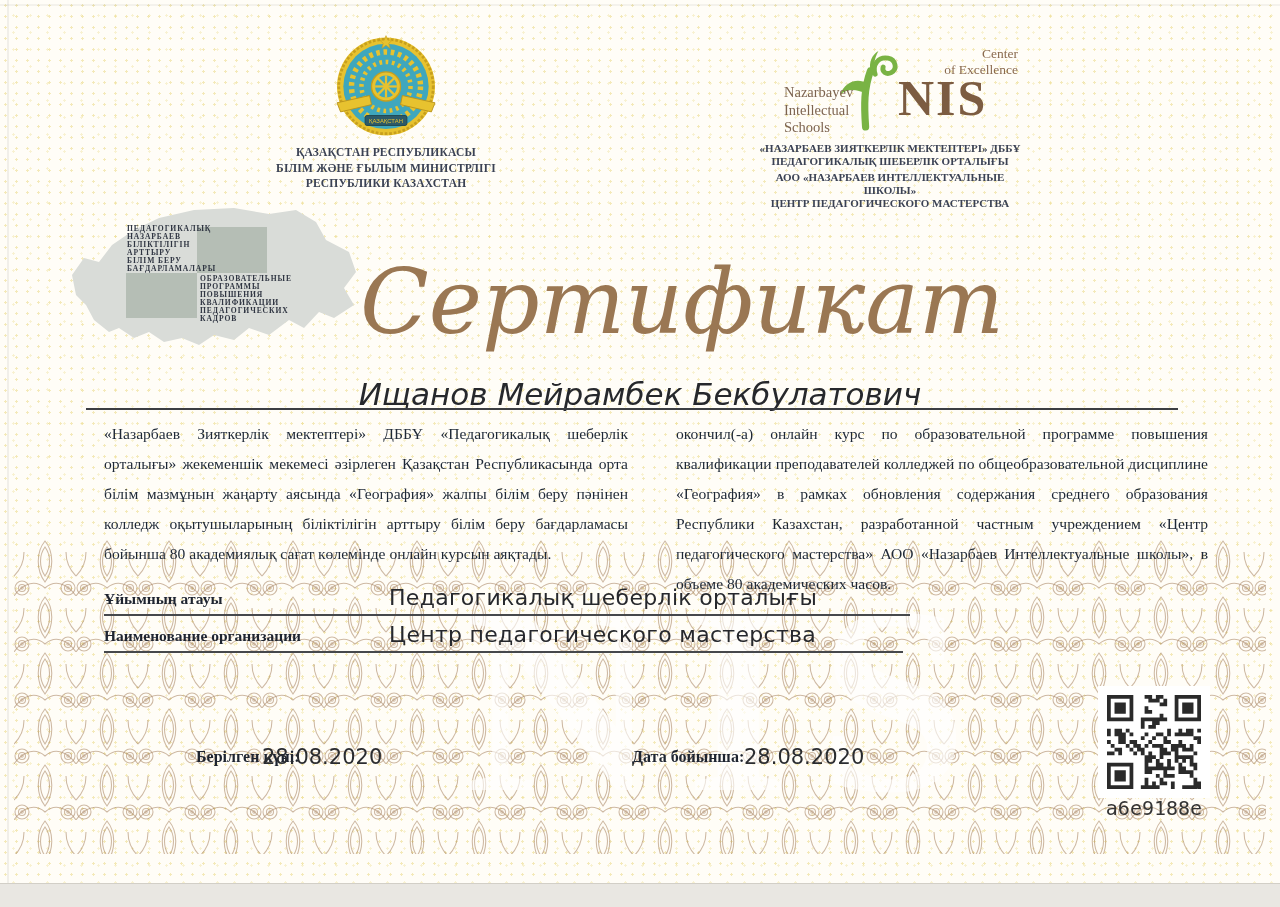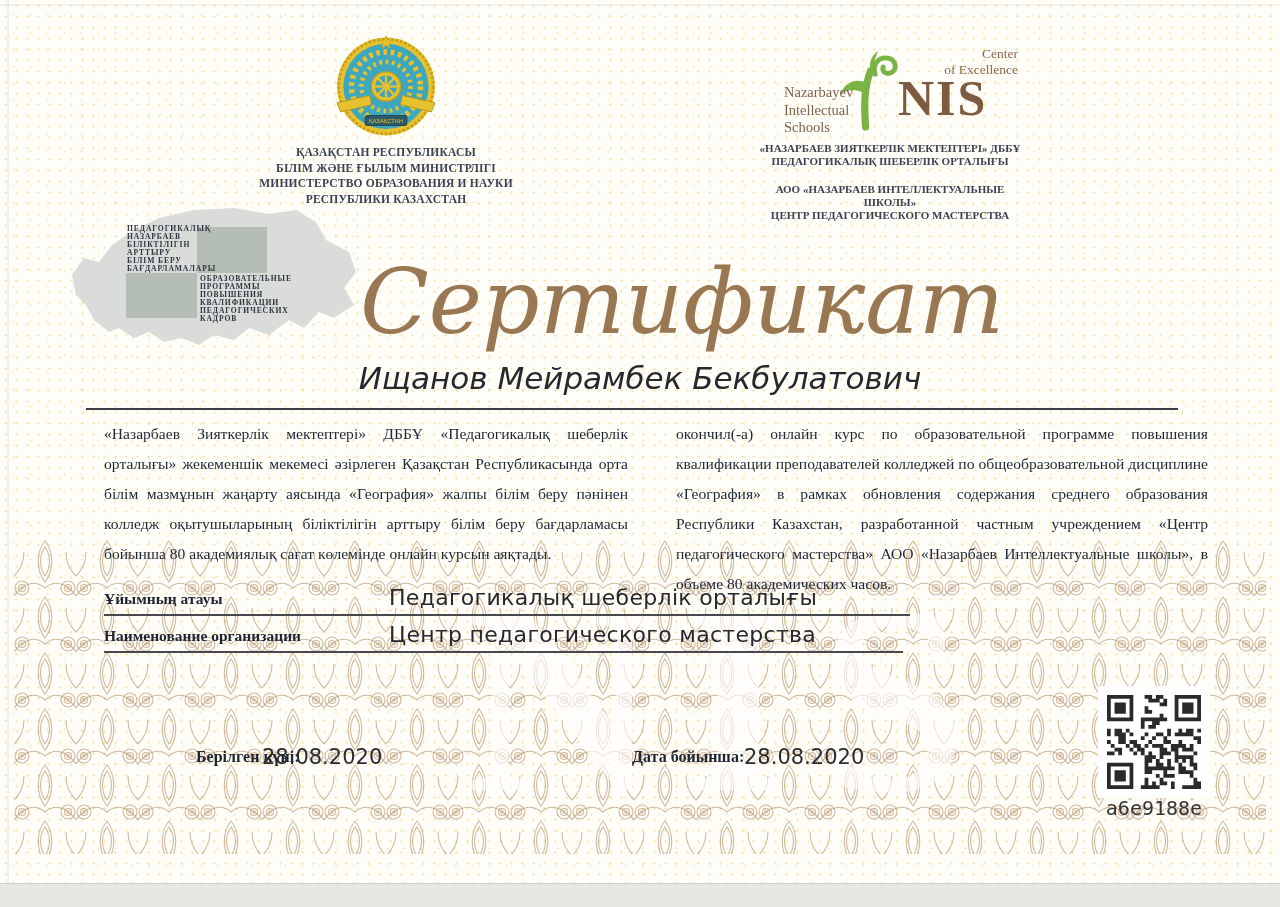--- a/index.html
+++ b/index.html
@@ -34,40 +34,40 @@
   .nis-tree { position:absolute; left:824px; top:42px; width:80px; height:90px; }
   .nis-name { position:absolute; left:784px; top:84px; width:110px;
     font-family:"Liberation Serif", serif; font-size:14.5px; line-height:17.5px; color:#7d6450; }
   .nis-center { position:absolute; left:902px; top:46px; width:116px; text-align:right;
     font-size:13.5px; line-height:16px; color:#8a6a4e; }
   .nis-acronym { position:absolute; left:898px; top:70px;
     font-family:"Liberation Serif", serif; font-weight:600; font-size:50px; line-height:56px;
     color:#7c5c41; letter-spacing:2px; }
   .nis-org { position:absolute; left:756px; top:142px; width:268px; text-align:center;
     font-weight:bold; font-size:11px; line-height:13px; color:#3b4254; }
-  .nis-org .gap { margin-top:15px;text-align:center; }
+  .nis-org .gap { margin-top:3px;text-align:center; }
 
   
   .map-badge { position:absolute; left:64px; top:200px; width:302px; height:158px; }
   .map-svg { position:absolute; left:0; top:0; width:302px; height:158px; }
   .sq { position:absolute; background:#b5beb5; }
   .sq.tr { left:133px; top:27px; width:70px; height:46px; }
   .sq.bl { left:62px;  top:73px; width:71px; height:45px; }
   .map-txt { position:absolute; font-weight:bold; font-size:7.6px; line-height:7.9px;
     letter-spacing:.9px; color:#2f3542; }
   .map-txt.kk { left:63px; top:25px; width:70px; }
   .map-txt.ru { left:136px; top:75px; width:68px; }
 
   .cert-title {
     position:absolute; left:360px; top:246px; width:540px; text-align:center;
     font-family:"DejaVu Serif", serif; font-style:italic; font-weight:normal;
     font-size:90px; line-height:112px; color:#9a7753;
   }
   .recipient {
-    position:absolute; left:120px; top:360px; width:1040px; text-align:center;
+    position:absolute; left:120px; top:376px; width:1040px; text-align:center;
     font-family:"DejaVu Sans", sans-serif; font-style:italic;
     font-size:31px; line-height:36px; color:#26282c;
   }
   .name-line { position:absolute; left:86px; top:408px; width:1092px; height:2px; background:#3c3e42; }
 
   .body-col {
     position:absolute; top:419px; text-align:justify;
     font-weight:normal; font-size:15.6px; line-height:30px; color:#1e2836;
   }
   .body-col.kk { left:104px; width:524px; }
@@ -134,21 +134,20 @@
     <polygon points="60,4 62,9 67,9 63,12.5 64.5,18 60,14.5 55.5,18 57,12.5 53,9 58,9" fill="#e7c22f" stroke="#c79f1d" stroke-width=".7"></polygon>
     <path d="M6,78 L42,70 L44,80 L10,88 Z" fill="#e7c22f" stroke="#b8921a" stroke-width="1"></path>
     <path d="M114,78 L78,70 L76,80 L110,88 Z" fill="#e7c22f" stroke="#b8921a" stroke-width="1"></path>
     <rect x="37" y="92" width="46" height="11" rx="2" fill="#2d5a68" stroke="#1f4550"></rect>
     <text x="60" y="100.5" text-anchor="middle" font-family="Liberation Sans, sans-serif" font-size="6.5" fill="#e7c22f">ҚАЗАҚСТАН</text>
   </svg>
 
   <div class="ministry">
     <div>ҚАЗАҚСТАН РЕСПУБЛИКАСЫ</div>
     <div>БІЛІМ ЖӘНЕ ҒЫЛЫМ МИНИСТРЛІГІ</div>
-    <div>МИНИСТЕРСТВО ОБРАЗОВАНИЯ И НАУКИ</div>
     <div>РЕСПУБЛИКИ КАЗАХСТАН</div>
   </div>
 
   <svg class="nis-tree" viewBox="0 0 100 100">
     <path d="M52,100 C50,72 50,52 58,30" fill="none" stroke="#79b344" stroke-width="9" stroke-linecap="round"></path>
     <path d="M52,58 C40,52 28,52 20,60 C26,42 44,38 54,46 Z" fill="#79b344"></path>
     <path d="M58,30 C56,18 60,10 68,5 C62,16 62,24 64,30 Z" fill="#79b344"></path>
     <path d="M64,34 C60,22 68,12 80,14 C90,16 92,28 84,32 C78,35 72,31 74,25" fill="none" stroke="#79b344" stroke-width="6" stroke-linecap="round"></path>
   </svg>
   <div class="nis-name">

